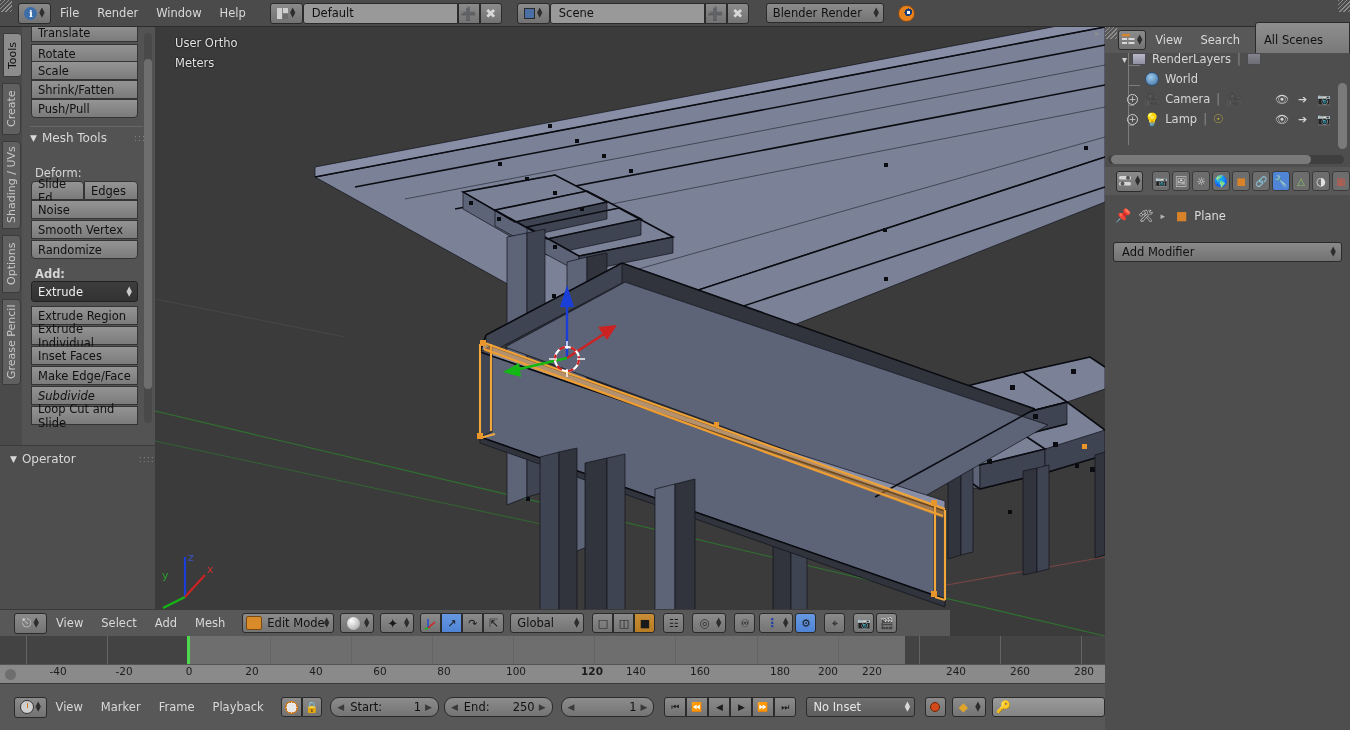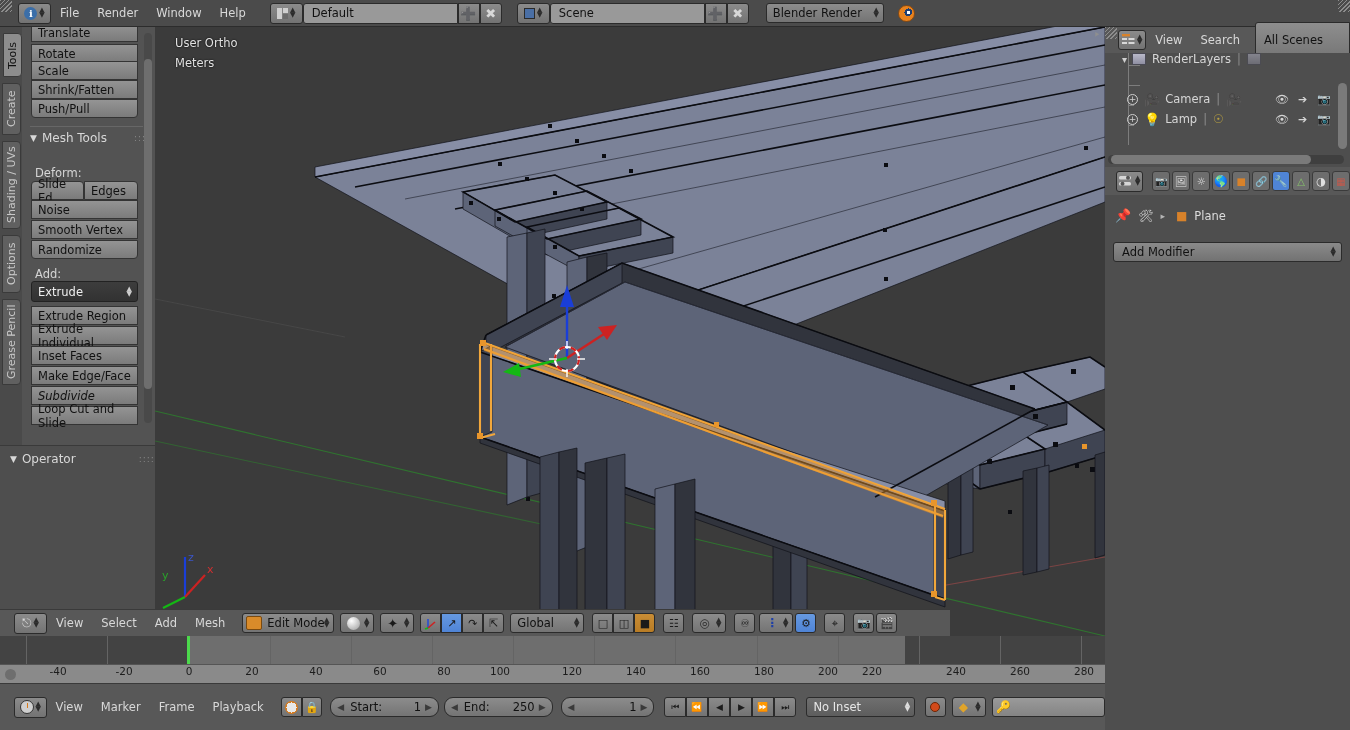--- a/index.html
+++ b/index.html
@@ -324,21 +324,21 @@
       <div class="tbtn sq-mid" style="top:173px;">
         <span>Noise</span>
         </div>
       <div class="tbtn sq-mid" style="top:193px;">
         <span>Smooth Vertex</span>
         </div>
       <div class="tbtn sq-bot" style="top:213px;">
         <span>Randomize</span>
         </div>
 
-      <div class="tlabel" style="top:240px;">Add:</div>
+      <div class="tlabel" style="top:240px;font-weight:bold;">Add:</div>
 
       <div class="tdrop" style="top:254px;">
         <span>Extrude</span>
         <span style="position:absolute;right:5px;display:flex;flex-direction:column;line-height:5px;font-size:7px;color:#cfcfcf;">
             <span>▲</span>
             <span>▼</span>
           </span>
       </div>
 
       <div class="tbtn sq-mid" style="top:279px;">
@@ -702,25 +702,25 @@
     </div>
     <div id="tl-ruler">
       <div style="position:absolute;left:5px;top:4px;width:11px;height:11px;border-radius:50%;background:#6e6e6e;"></div>
       <span class="tick" style="left:58px;">-40</span>
       <span class="tick" style="left:124px;">-20</span>
       <span class="tick" style="left:189px;">0</span>
       <span class="tick" style="left:252px;">20</span>
       <span class="tick" style="left:316px;">40</span>
       <span class="tick" style="left:380px;">60</span>
       <span class="tick" style="left:444px;">80</span>
-      <span class="tick" style="left:500px;">100</span>
-      <span class="tick" style="left:572px;">120</span>
+      <span class="tick" style="left:516px;">100</span>
+      <span class="tick" style="left:592px;font-weight:bold;">120</span>
       <span class="tick" style="left:636px;">140</span>
       <span class="tick" style="left:700px;">160</span>
-      <span class="tick" style="left:764px;">180</span>
+      <span class="tick" style="left:780px;">180</span>
       <span class="tick" style="left:828px;">200</span>
       <span class="tick" style="left:872px;">220</span>
       <span class="tick" style="left:956px;">240</span>
       <span class="tick" style="left:1020px;">260</span>
       <span class="tick" style="left:1084px;">280</span>
     </div>
   </div>
 
   <div id="tl-footer">
 
@@ -826,20 +826,24 @@
       <div class="otree" style="left:23px;top:72px;width:6px;height:1px;"></div>
 
       <div class="orow" style="top:-4px;">
         <span style="margin-left:17px;color:#cfcfcf;font-size:10px;">▾</span>
         <span style="margin-left:5px;width:14px;height:12px;background:linear-gradient(#b8b8c8,#8f8fa2);border:1px solid #4a4a55;display:block;"></span>
         <span class="oname" style="margin-left:6px;">RenderLayers</span>
         <span style="margin-left:6px;color:#8b8b8b;">|</span>
         <span style="margin-left:6px;width:14px;height:12px;background:linear-gradient(#a8a8b8,#82828f);border:1px solid #4a4a55;display:block;opacity:.6;"></span>
       </div>
 
+      <div class="orow" style="top:16px;">
+        <span style="margin-left:40px;width:14px;height:14px;border-radius:50%;background:radial-gradient(circle at 40% 35%,#9cc8ea,#3a6ea0);border:1px solid #2c4c6e;display:block;"></span>
+        <span class="oname" style="margin-left:6px;">World</span>
+      </div>
 
       <div class="orow" style="top:36px;">
         <span style="margin-left:22px;width:11px;height:11px;border-radius:50%;border:1px solid #cfcfcf;color:#cfcfcf;font-size:9px;display:flex;align-items:center;justify-content:center;line-height:1;">+</span>
         <span style="margin-left:6px;color:#e09030;font-size:13px;">🎥</span>
         <span class="oname" style="margin-left:5px;">Camera</span>
         <span style="margin-left:6px;color:#8b8b8b;">|</span>
         <span style="margin-left:6px;color:#9a9a9a;font-size:13px;">🎥</span>
         <span style="position:absolute;left:170px;color:#d4d4d4;font-size:11px;">👁</span>
         <span style="position:absolute;left:193px;color:#d4d4d4;font-size:11px;">➔</span>
         <span style="position:absolute;left:212px;color:#d4d4d4;font-size:11px;">📷</span>

